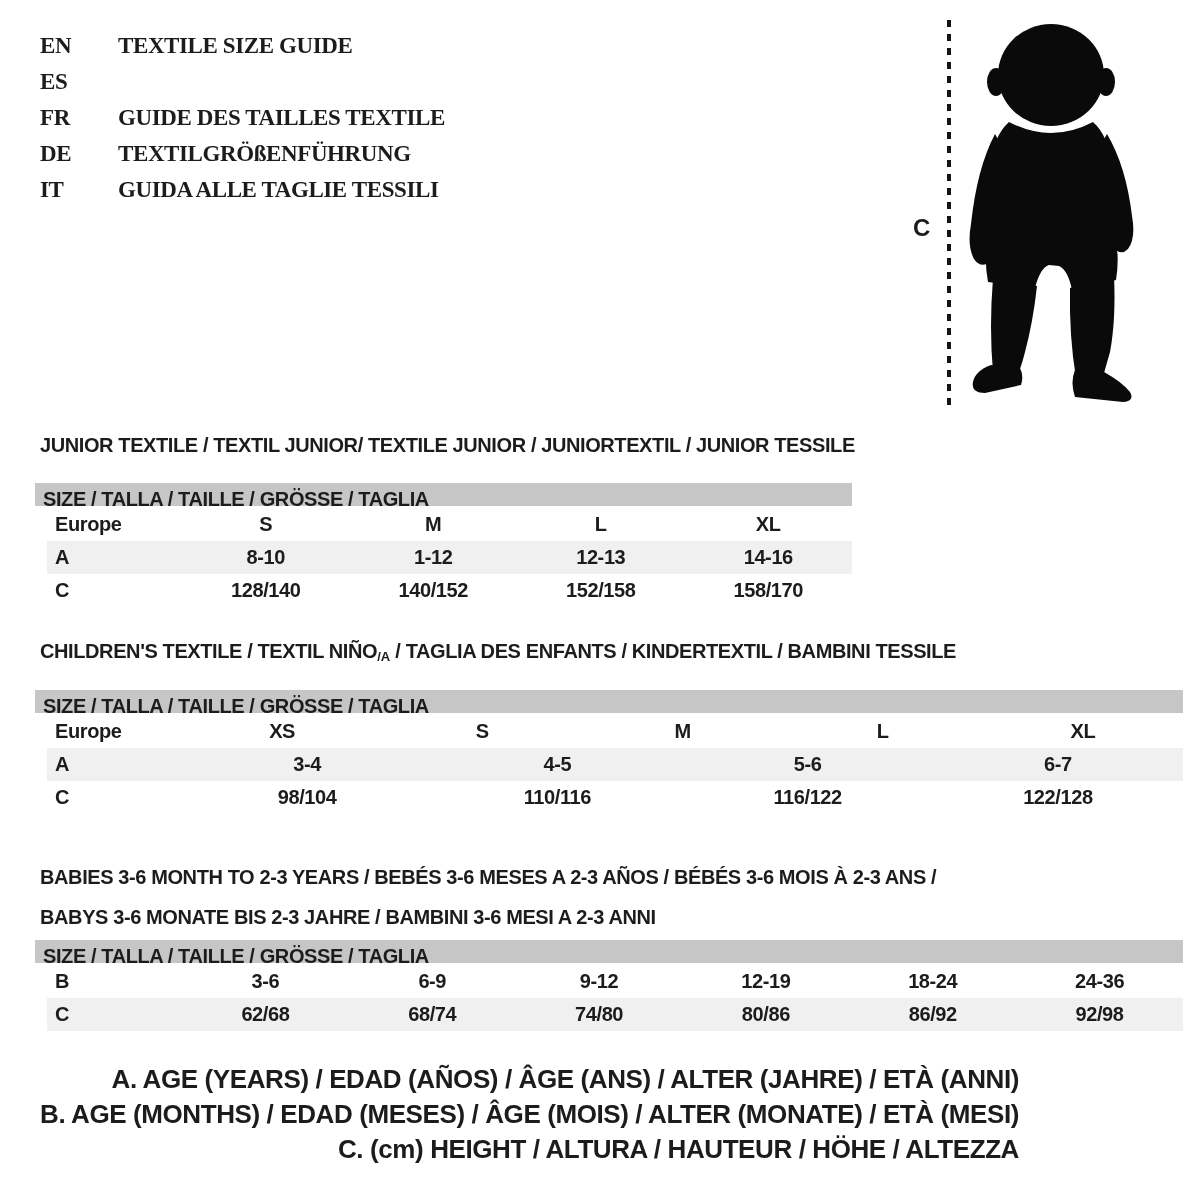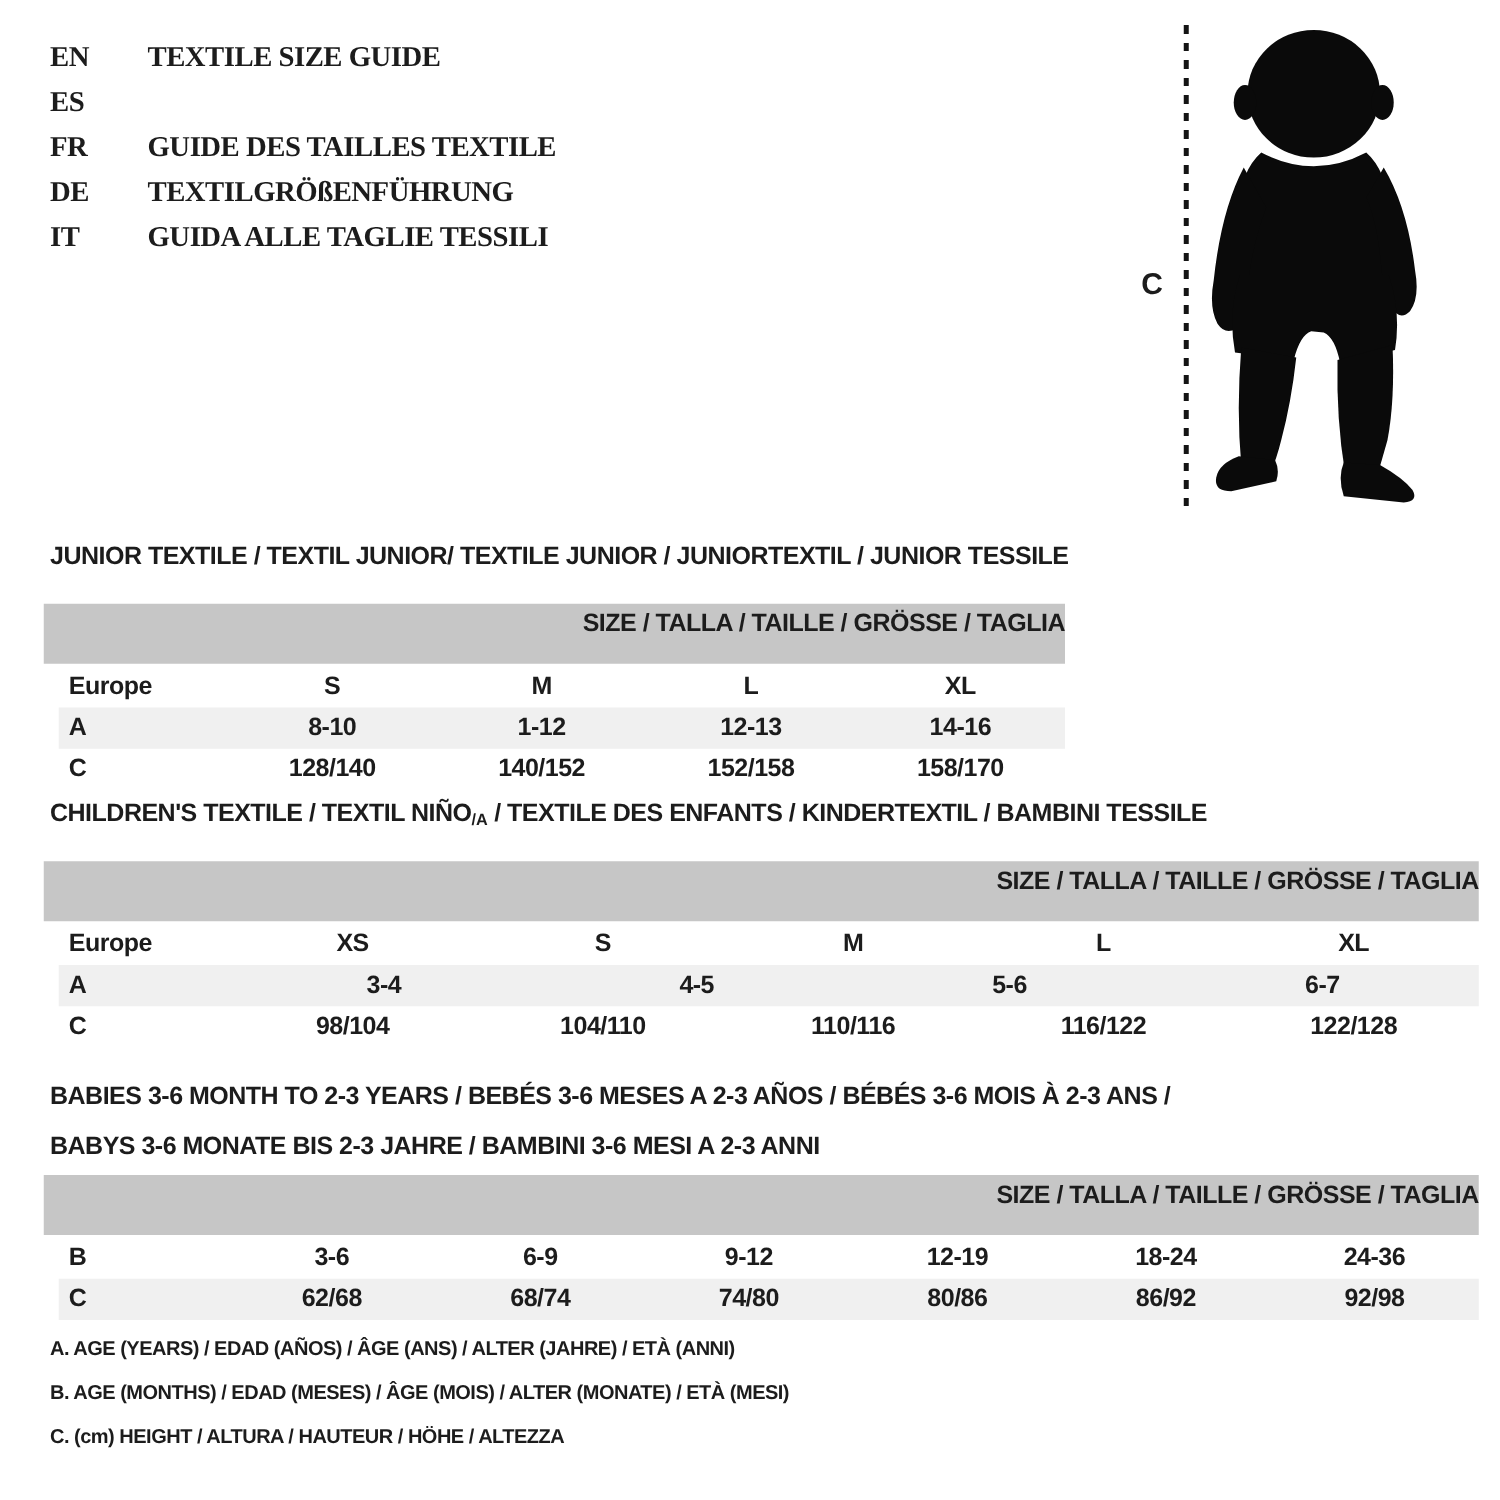--- a/index.html
+++ b/index.html
@@ -29,30 +29,30 @@
   .section{position:absolute;left:35px;}
   .sec-junior{top:434px;width:817px;}
   .sec-children{top:640px;width:1148px;}
   .sec-babies{top:857px;width:1148px;}
   .sec-title{font-size:20px;padding-left:5px;white-space:nowrap;}
   .sec-junior .sec-title{margin-bottom:26px;}
   .sec-children .sec-title{margin-bottom:26px;}
   .sec-babies .sec-title{line-height:40px;margin-bottom:3px;}
   .title-sub{font-size:13px;vertical-align:-3px;letter-spacing:0;}
   .size-bar{
-    background:#c6c6c6;height:48px;line-height:33px;
-    padding-left:8px;font-size:20px;margin-bottom:2px;text-align:right;
+    background:#c6c6c6;height:23px;line-height:33px;
+    padding-left:8px;font-size:20px;margin-bottom:2px;
   }
   .trow{display:flex;height:33px;line-height:33px;font-size:20px;margin-left:12px;}
   .trow.shaded{background:#f0f0f0;}
   .tlabel{flex:0 0 135px;padding-left:8px;box-sizing:border-box;}
   .tcell{flex:1;text-align:center;}
   
   .notes{position:absolute;left:40px;top:1062px;}
-  .note-line{font-size:16px;line-height:35px;white-space:nowrap;}
+  .note-line{font-size:26px;line-height:35px;white-space:nowrap;text-align:right;}
 </style>
 </head>
 <body>
 
 <div>
 
   <div class="lang-block">
     <div class="lang-row">
       <span class="lang-code">EN</span>
       <span class="lang-title">TEXTILE SIZE GUIDE</span>
@@ -124,42 +124,41 @@
           <div class="tlabel">C</div>
           <div class="tcell">128/140</div>
           <div class="tcell">140/152</div>
           <div class="tcell">152/158</div>
           <div class="tcell">158/170</div>
         </div>
       </div>
   </div>
 
   <div class="section sec-children">
-    <div class="sec-title"><span>CHILDREN'S TEXTILE / TEXTIL NIÑO</span><span class="title-sub">/A</span><span> / TEXTILE DES ENFANTS / KINDERTEXTIL / BAMBINI TESSILE</span></div>
+    <div class="sec-title"><span>CHILDREN'S TEXTILE / TEXTIL NIÑO</span><span class="title-sub">/A</span><span> / TAGLIA DES ENFANTS / KINDERTEXTIL / BAMBINI TESSILE</span></div>
     <div class="size-bar">SIZE / TALLA / TAILLE / GRÖSSE / TAGLIA</div>
     <div>
         <div class="trow">
           <div class="tlabel">Europe</div>
           <div class="tcell">XS</div>
           <div class="tcell">S</div>
           <div class="tcell">M</div>
           <div class="tcell">L</div>
           <div class="tcell">XL</div>
         </div>
         <div class="trow shaded">
           <div class="tlabel">A</div>
           <div class="tcell">3-4</div>
           <div class="tcell">4-5</div>
           <div class="tcell">5-6</div>
           <div class="tcell">6-7</div>
         </div>
         <div class="trow">
           <div class="tlabel">C</div>
           <div class="tcell">98/104</div>
-          <div class="tcell">104/110</div>
           <div class="tcell">110/116</div>
           <div class="tcell">116/122</div>
           <div class="tcell">122/128</div>
         </div>
       </div>
   </div>
 
   <div class="section sec-babies">
     <div class="sec-title">
       <div>BABIES 3-6 MONTH TO 2-3 YEARS / BEBÉS 3-6 MESES A 2-3 AÑOS / BÉBÉS 3-6 MOIS À 2-3 ANS /</div>

